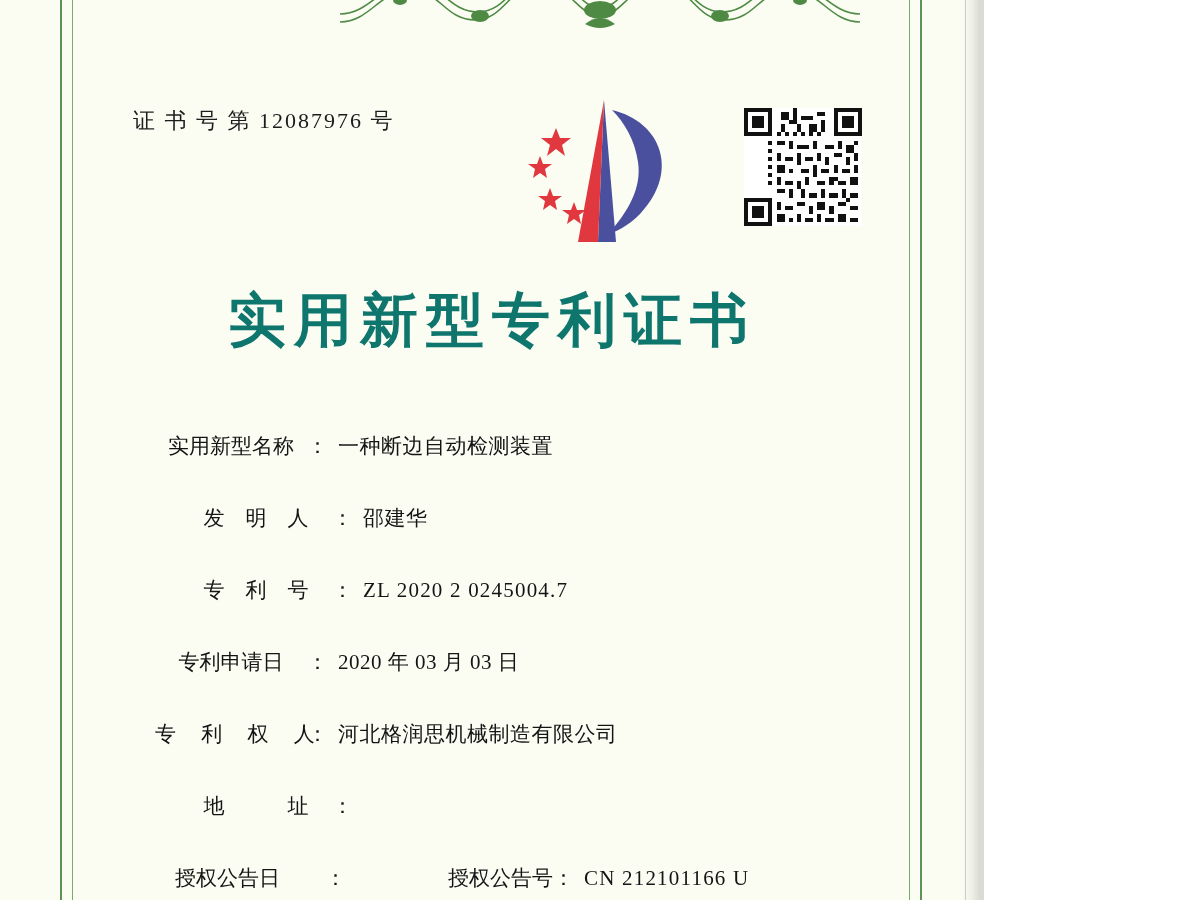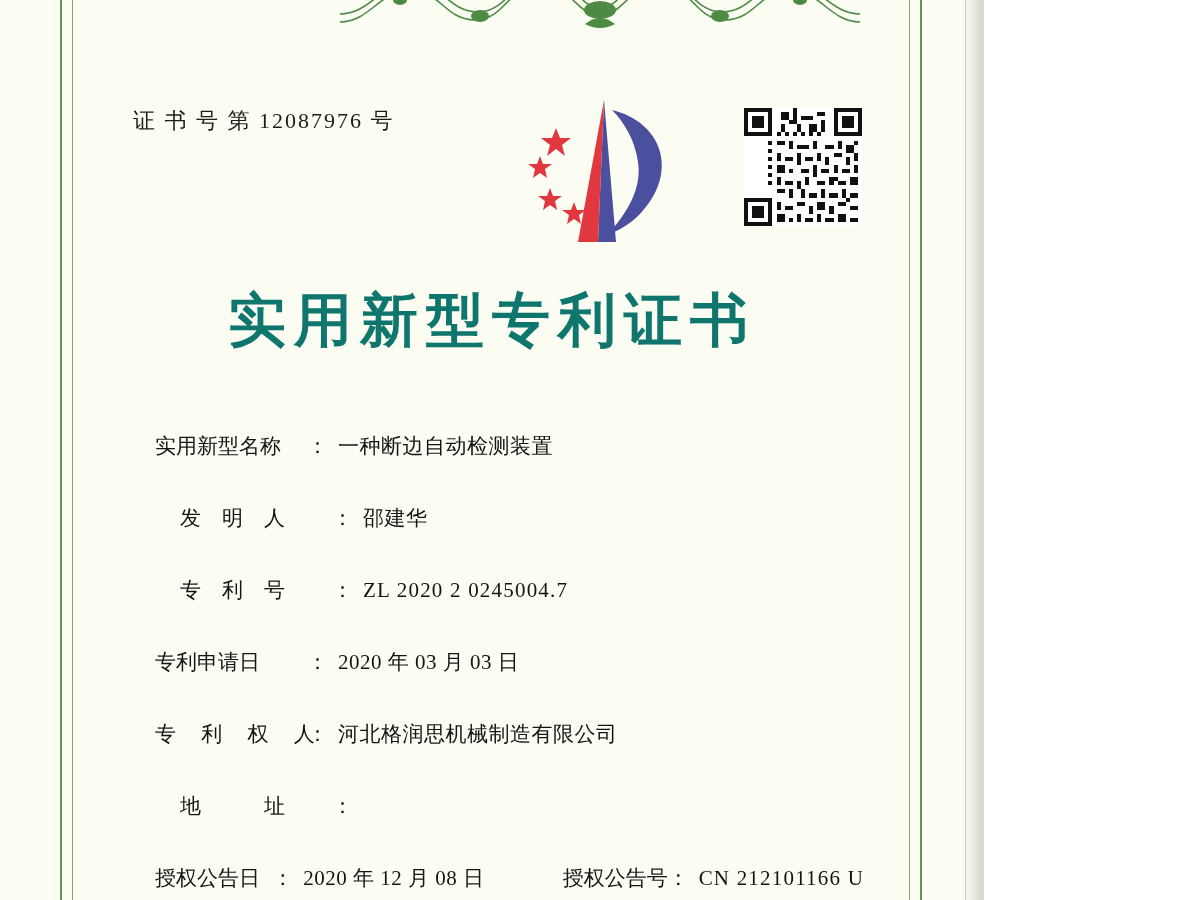--- a/index.html
+++ b/index.html
@@ -152,27 +152,29 @@
   }
   .pair-gap {
     display: inline-block;
     width: 100px;
   }
 
   
   .lbl-box {
     display: inline-block;
     width: 152px;
+    text-align: center;
   }
   .lbl-box.sp-1 { letter-spacing: 0px; }
   .lbl-box.sp-3 { letter-spacing: 10px; }
   .lbl-box.sp-4 { letter-spacing: 0px; margin-left: 25px; }
   .lbl-box-narrow {
     display: inline-block;
     width: 150px;
+    margin-left: 20px;
   }
 </style>
 </head>
 <body>
 
 <div class="certificate">
 
   <div class="border-outer"></div>
   <div class="border-inner"></div>
 
@@ -355,21 +357,20 @@
     </div>
 
     <div class="field-row">
       <span class="field-label lbl-box sp-4">地　　　址</span>
       <span class="field-colon">：</span>
     </div>
 
     <div class="field-row last">
       <span class="field-label lbl-box-narrow">授权公告日</span>
       <span class="field-colon">：</span>
-      <span class="field-value">2020 年 12 月 08 日</span>
       <span class="pair-gap"></span>
       <span class="field-label">授权公告号</span>
       <span class="field-colon">：</span>
       <span class="field-value mono-ish">CN 212101166 U</span>
     </div>
 
   </div>
 
   <div class="page-edge"></div>
   <div class="page-edge-line"></div>

